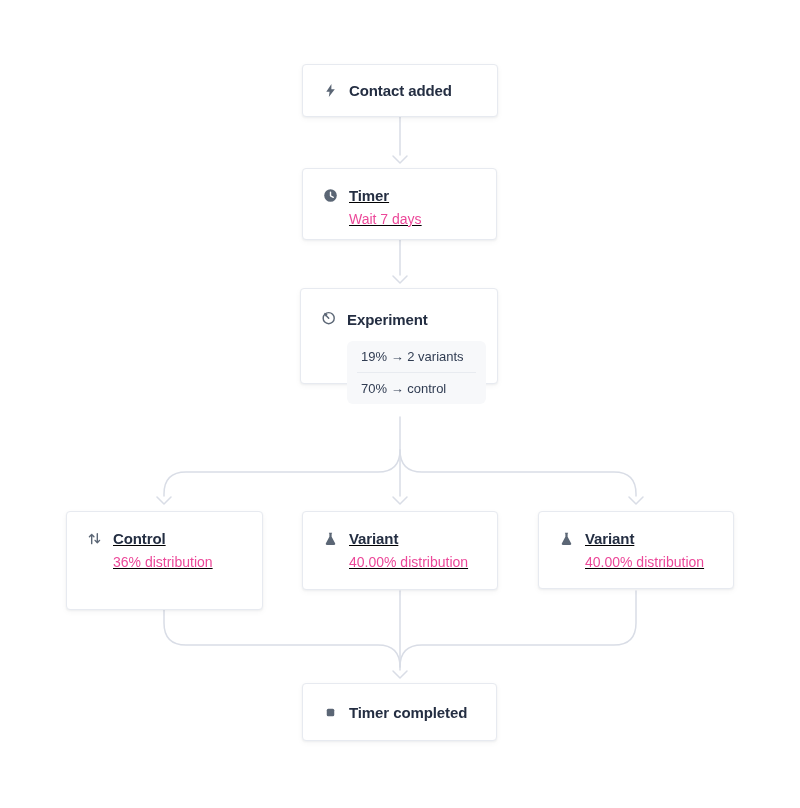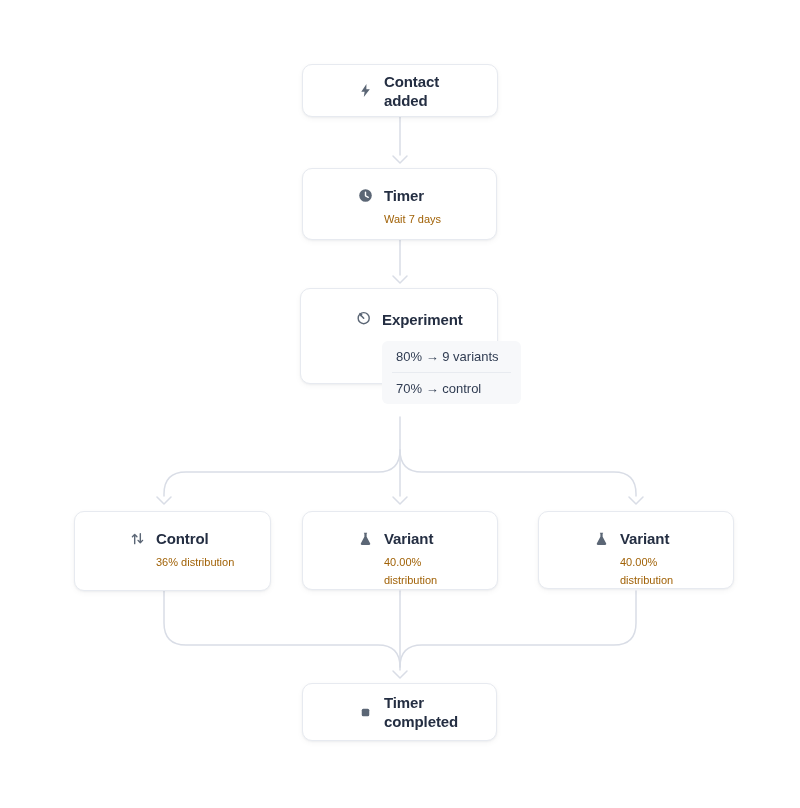--- a/index.html
+++ b/index.html
@@ -2,32 +2,32 @@
 <html><head>
 <meta charset="utf-8">
 <style>
   html,body{margin:0;padding:0;background:#ffffff;}
   .canvas{
     position:relative;width:800px;height:808px;background:#ffffff;overflow:hidden;
     font-family:"Liberation Sans", sans-serif;
   }
   .connectors{position:absolute;left:0;top:0;pointer-events:none;}
   .node{
-    position:absolute;background:#ffffff;border:1px solid #e7eaf0;border-radius:10px;
+    position:absolute;background:#ffffff;border:1px solid #e7eaf0;border-radius:4px;
     box-shadow:0 1px 2px rgba(23,30,44,.05), 0 2px 6px rgba(23,30,44,.04);
-    box-sizing:border-box;cursor:pointer;padding-left:35px;
+    box-sizing:border-box;cursor:pointer;
   }
   .node-inner{display:flex;align-items:flex-start;padding:0 20px;}
   .node.single .node-inner{align-items:center;height:100%;}
   .icon{flex:0 0 auto;width:15px;height:15px;color:#5b6675;display:flex;align-items:center;justify-content:center;}
   .icon svg{width:15px;height:15px;display:block;}
   .txt{margin-left:11px;min-width:0;}
   .title{font-size:15px;font-weight:700;color:#242e42;line-height:19px;letter-spacing:-0.1px;}
-  .subtitle{font-size:11px;color:#a16207;line-height:18px;margin-top:5px;}
-  .two .node-inner{padding-top:17px;}
+  .subtitle{font-size:14px;color:#ec4899;line-height:18px;margin-top:5px;}
+  .two .node-inner{padding-top:17px;text-decoration:underline;}
   .two .icon{margin-top:2px;}
   .exp .node-inner{padding-top:21px;}
   .split-box{
     margin:12px 20px 0 46px;width:139px;background:#f7f8fa;border-radius:6px;overflow:hidden;
   }
   .split-row{height:31px;display:flex;align-items:center;padding-left:14px;
     font-size:13px;color:#303c52;}
   .split-divider{height:1px;background:#e8ebf0;margin:0 10px 0 10px;}
 </style>
 </head>
@@ -81,27 +81,27 @@
           <circle cx="8.2" cy="8.7" r="5.9" fill="none" stroke="currentColor" stroke-width="1.5"></circle>
           <path d="M8.2 8.7 5.4 5.8" stroke="currentColor" stroke-width="1.6" stroke-linecap="round"></path>
           <path d="M3.4 2.9 7.2 4.3 4.7 6.9 Z" fill="currentColor"></path>
         </svg>
       </span>
       <span class="txt">
         <span class="title">Experiment</span>
       </span>
     </div>
     <div class="split-box">
-      <div class="split-row">80% → 9 variants</div>
+      <div class="split-row">19% → 2 variants</div>
       <div class="split-divider"></div>
       <div class="split-row">70% → control</div>
     </div>
   </div>
 
-  <div class="node two" style="left:66px;top:511px;width:197px;height:80px;margin-left:8px;">
+  <div class="node two" style="left:66px;top:511px;width:197px;height:99px;">
     <div class="node-inner">
       <span class="icon">
         <svg viewBox="0 0 16 16" fill="none" stroke="currentColor" stroke-width="1.5" stroke-linecap="round" stroke-linejoin="round">
           <path d="M5 13.5V3.8M2.6 6.2 5 3.6l2.4 2.6"></path>
           <path d="M11 2.8v9.7M8.6 10 11 12.6 13.4 10"></path>
         </svg>
       </span>
       <span class="txt">
         <span class="title">Control</span>
         <div class="subtitle">36% distribution</div>

